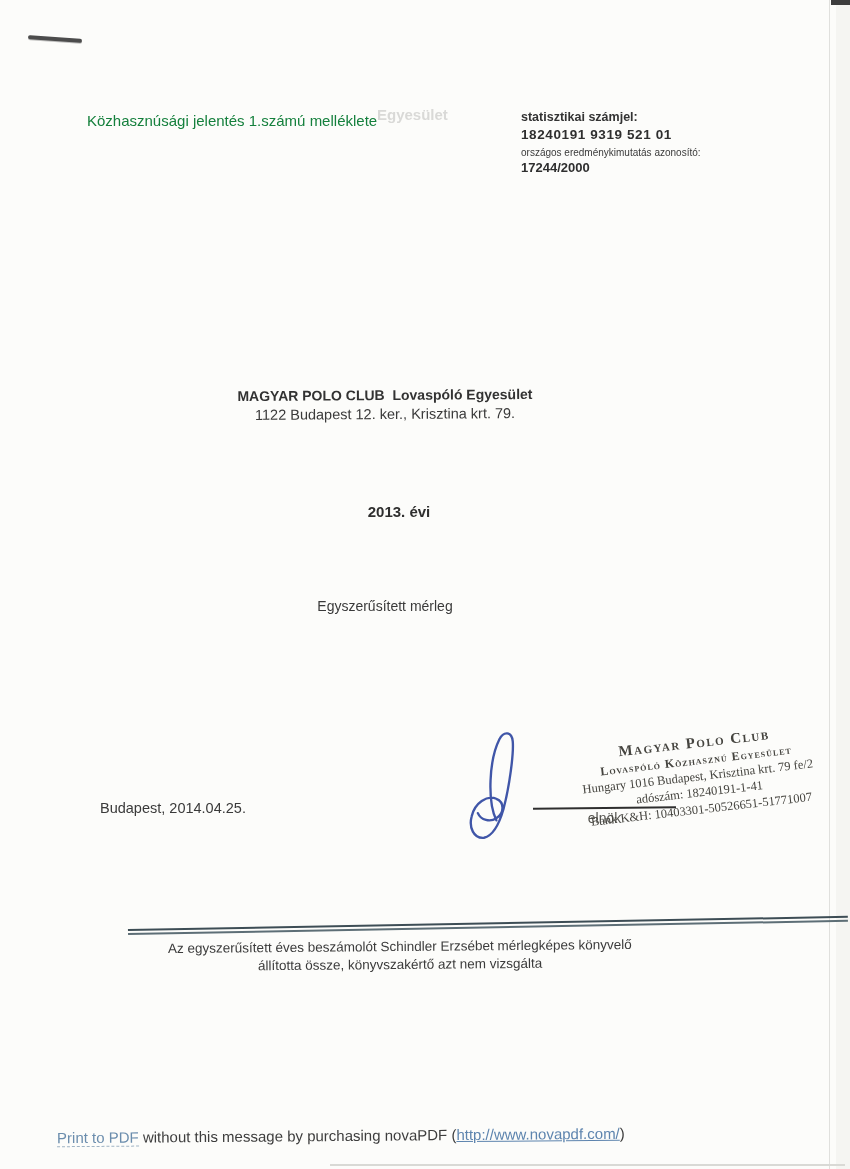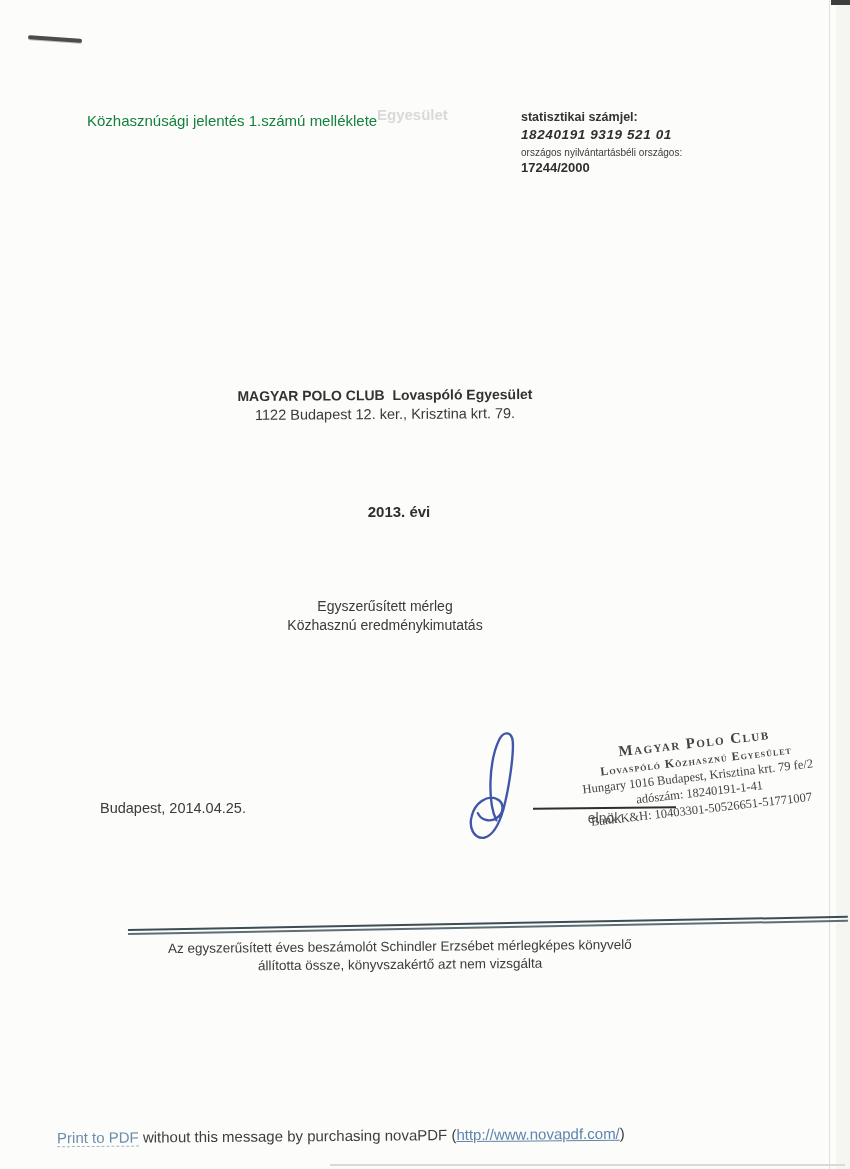--- a/index.html
+++ b/index.html
@@ -58,21 +58,21 @@
     left: 377px; top: 106px;
     font-size: 15px;
     font-weight: bold;
     color: rgba(160,160,158,.38);
   }
   .stats-block {
     left: 521px; top: 110px;
     line-height: 1.15;
   }
   .stats-label   { font-size: 12.5px; font-weight: bold; color: #333; }
-  .stats-value   { font-size: 13.5px; font-weight: bold; color: #2f2f2f; letter-spacing: .6px; margin-top: 3px; font-style: italic; }
+  .stats-value   { font-size: 13.5px; font-weight: bold; color: #2f2f2f; letter-spacing: .6px; margin-top: 3px; }
   .registry-label{ font-size: 10px;  color: #3a3a3a; margin-top: 4px; }
   .registry-value{ font-size: 13px;  font-weight: bold; color: #2f2f2f; margin-top: 3px; }
 
   
   .org-block {
     left: 150px; top: 386px;
     width: 470px;
     text-align: center;
     transform: rotate(-0.4deg);
     line-height: 1.35;
@@ -191,36 +191,35 @@
 <div class="abs scan-dash"></div>
 <div class="abs scan-corner-mark"></div>
 <div class="abs scan-bottom-line"></div>
 
 <div class="abs header-title">Közhasznúsági jelentés 1.számú melléklete</div>
 <div class="abs ghost-text">Egyesület</div>
 
 <div class="abs stats-block">
   <div class="stats-label">statisztikai számjel:</div>
   <div class="stats-value">18240191 9319 521 01</div>
-  <div class="registry-label">országos nyilvántartásbéli országos:</div>
+  <div class="registry-label">országos eredménykimutatás azonosító:</div>
   <div class="registry-value">17244/2000</div>
 </div>
 
 <div class="abs org-block">
   <div class="org-name">MAGYAR POLO CLUB  Lovaspóló Egyesület</div>
   <div class="org-address">1122 Budapest 12. ker., Krisztina krt. 79.</div>
 </div>
 
 <div class="abs report-block">
   <div class="report-year">2013. évi</div>
 </div>
 
 <div class="abs contents-block">
   <div class="contents-item">Egyszerűsített mérleg</div>
-  <div class="contents-item">Közhasznú eredménykimutatás</div>
 </div>
 
 <div class="abs date-line">Budapest, 2014.04.25.</div>
 
 <div class="abs sign-rule"></div>
 <div class="abs sign-role">elnök</div>
 
 <svg class="abs signature-graphic" viewBox="0 0 75 115" fill="none" xmlns="http://www.w3.org/2000/svg">
   <path d="M31 89 C 22 70 24 30 34 10 C 38 2 46 2 47 12 C 48 24 44 55 38 78 C 34 92 28 104 19 106 C 9 107 4 96 7 85 C 10 72 22 64 31 68 C 39 71 39 82 31 87 C 25 91 16 89 13 82" stroke="#4056a8" stroke-width="2.3" stroke-linecap="round"></path>
 </svg>

